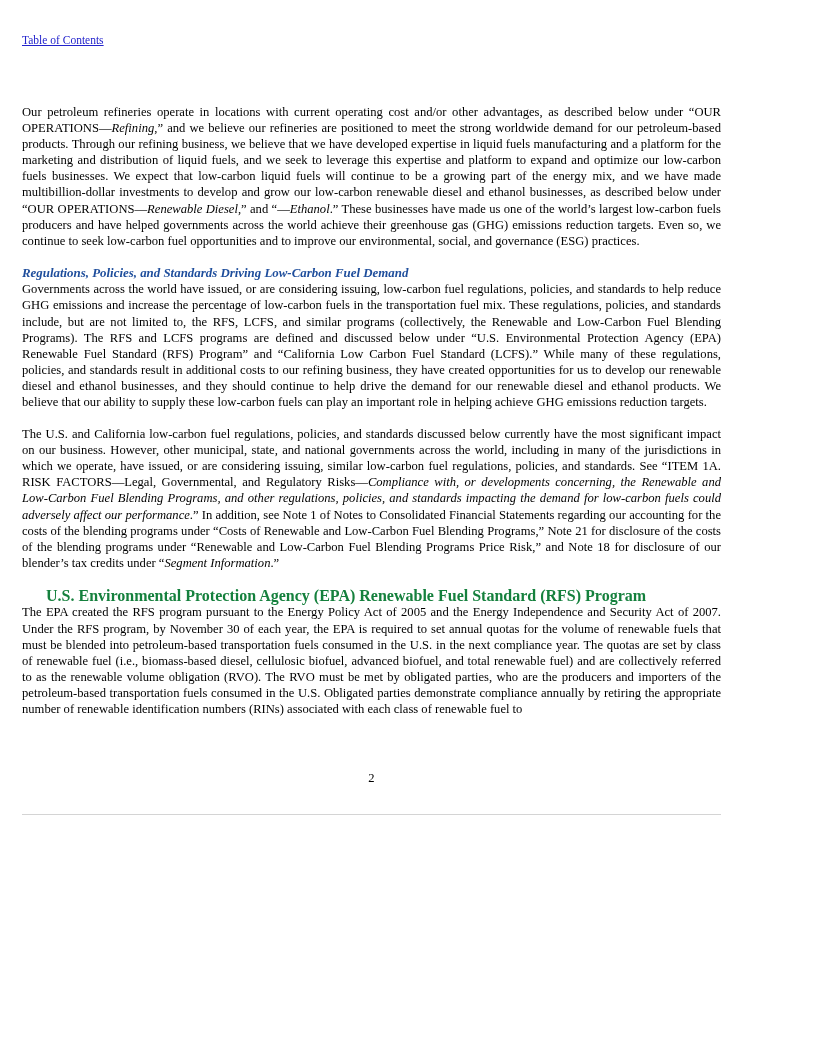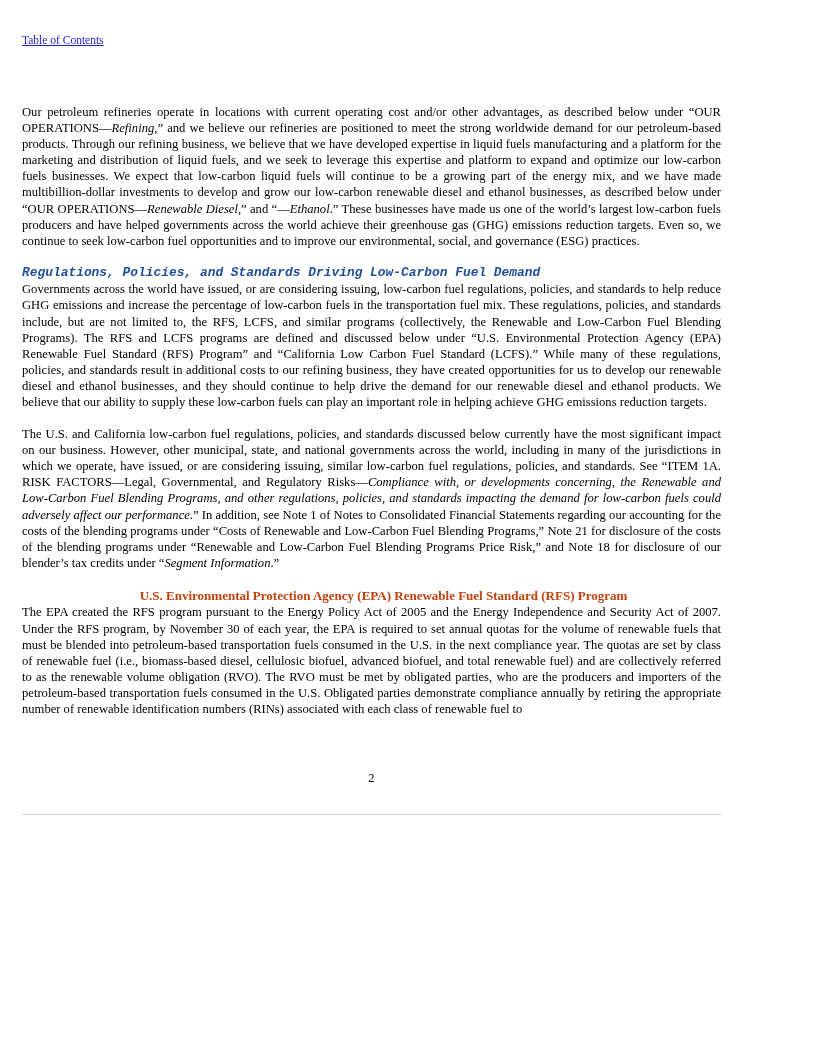--- a/index.html
+++ b/index.html
@@ -46,31 +46,29 @@
   p.gap-before {
     margin-top: 16px;
   }
   .heading-italic {
     color: #1f4e9c;
     font-weight: bold;
     font-style: italic;
     font-size: 12.9px;
     line-height: 16.5px;
     margin: 16px 0 0 0;
-    font-family: Liberation Mono, monospace;
   }
   .heading-sub {
-    color: #c2410c;
+    color: #15803d;
     font-weight: bold;
     font-style: normal;
-    font-size: 13px;
+    font-size: 16px;
     line-height: 16.5px;
     margin: 17px 0 0 0;
     padding-left: 24px;
-    text-align: center;
   }
   .pagenum {
     text-align: center;
     font-size: 12.6px;
     margin-top: 54px;
   }
   .rule {
     border: 0;
     border-top: 1px solid #d4d4d4;
     margin: 28px 22px 0 22px;

